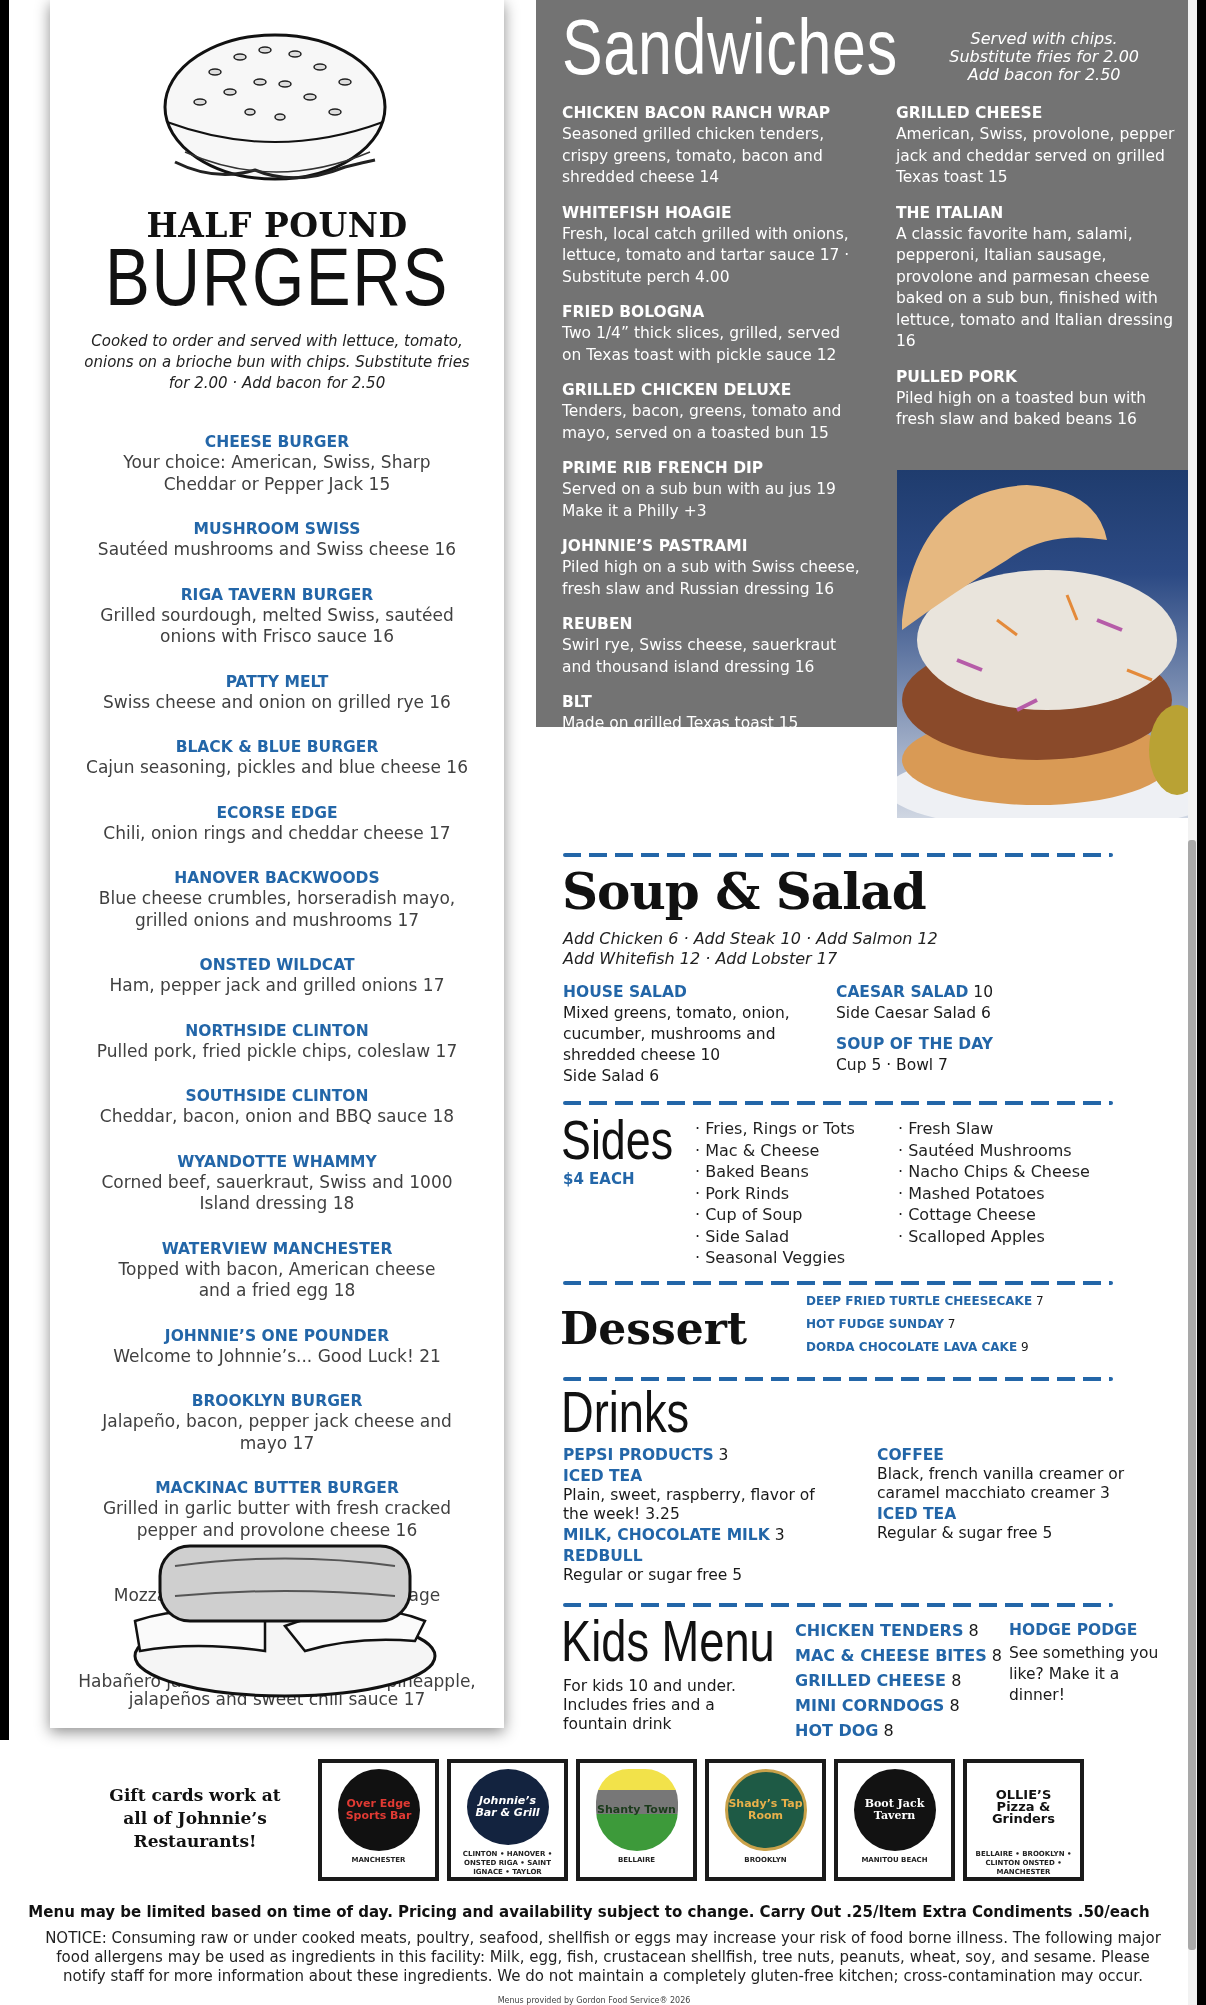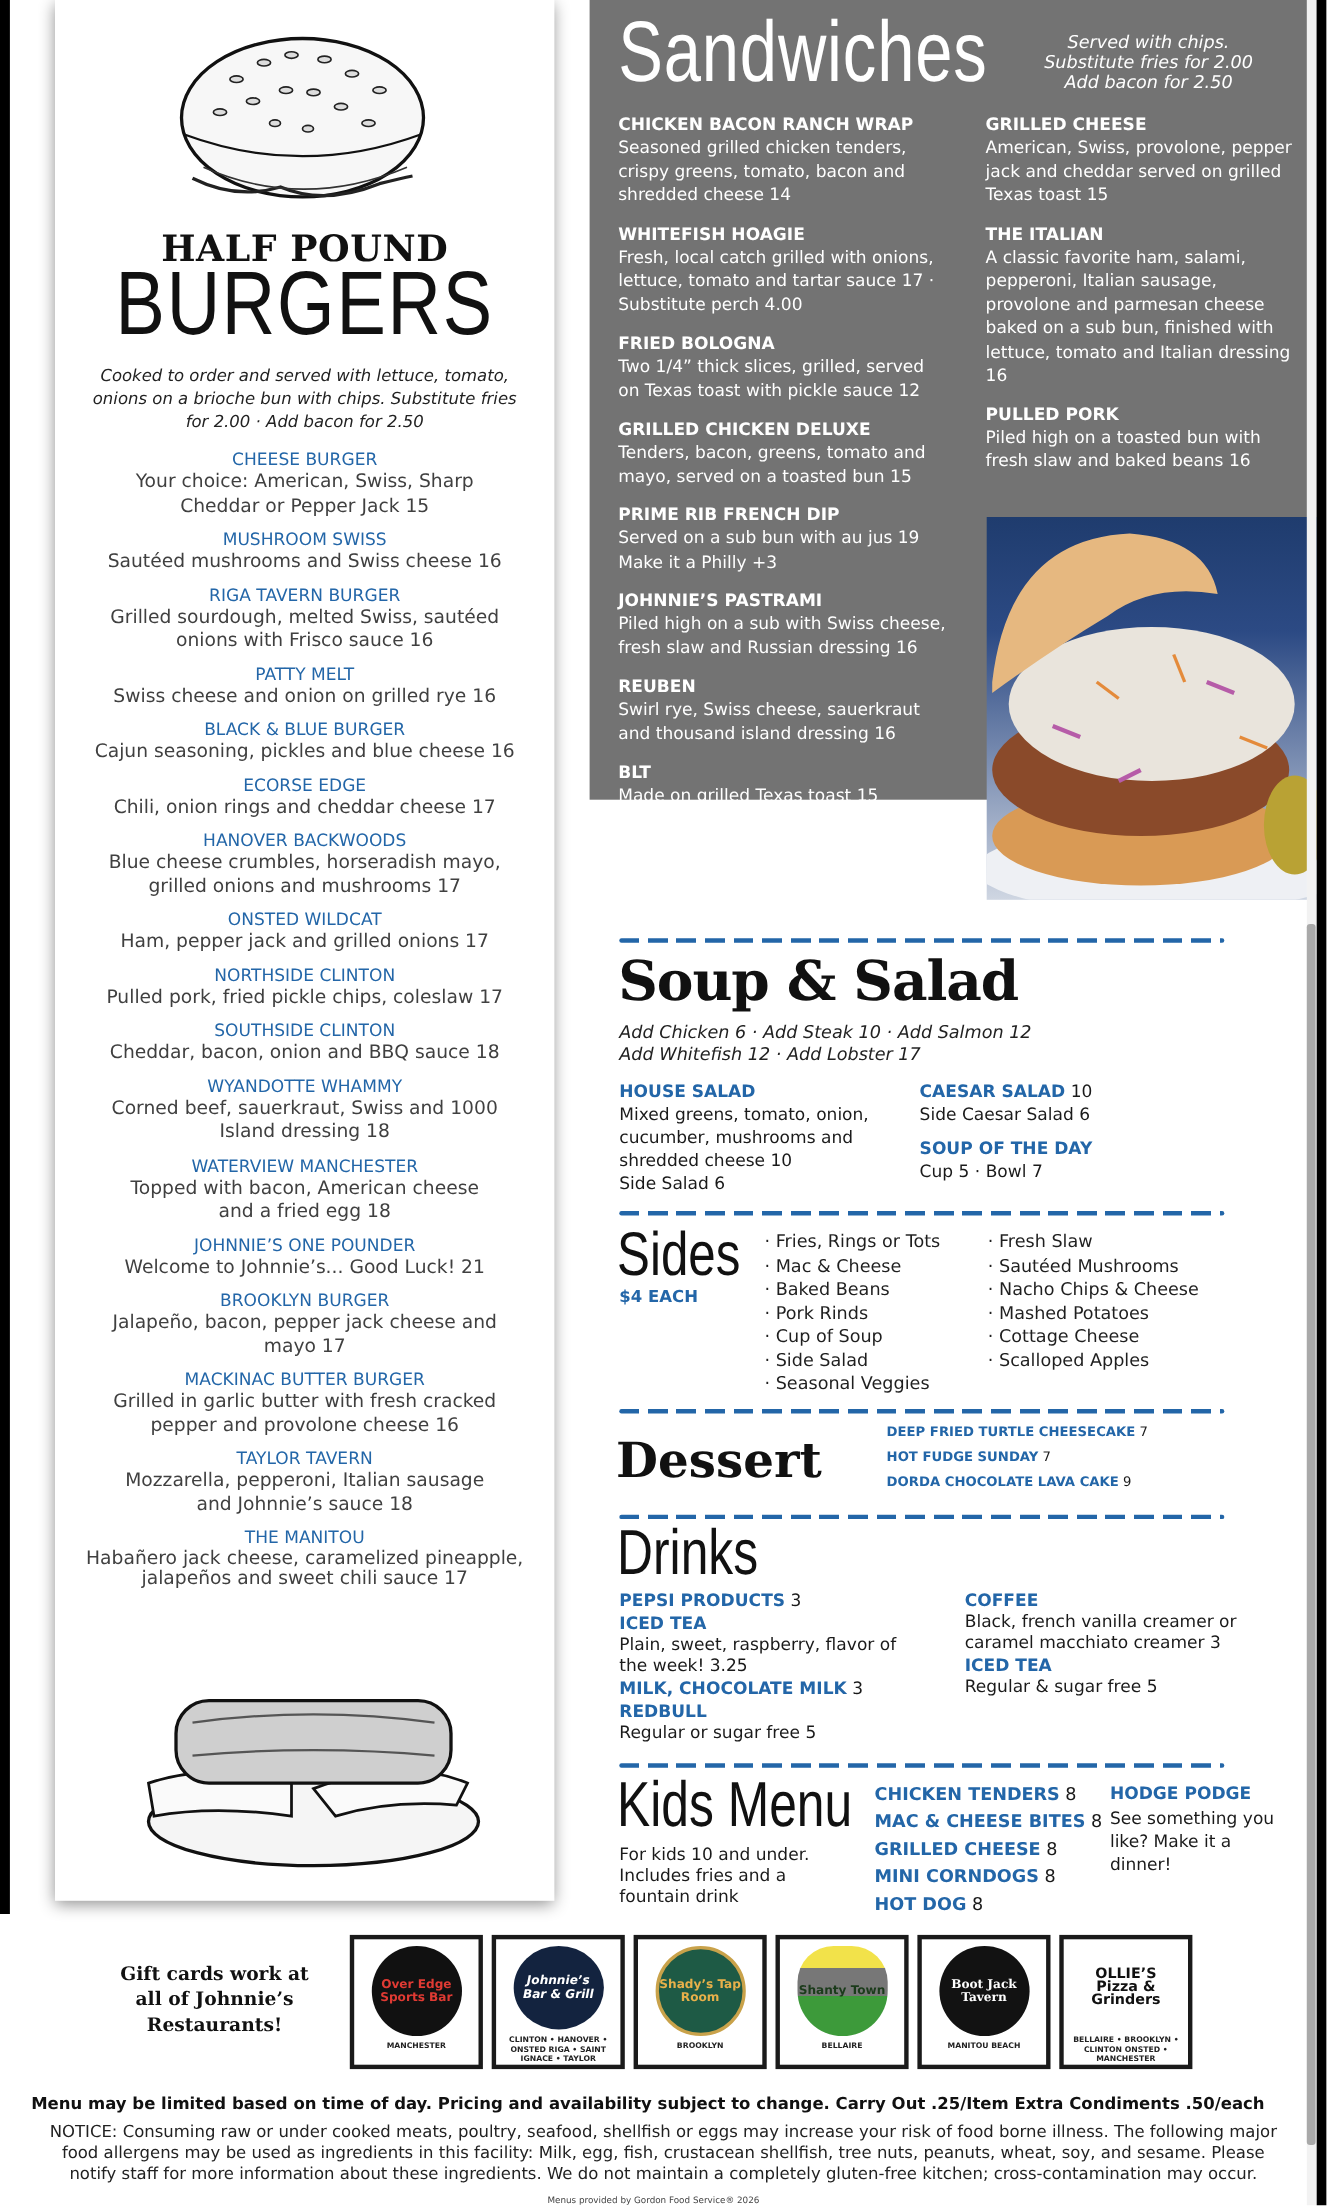--- a/index.html
+++ b/index.html
@@ -31,21 +31,21 @@
     position: absolute; left: 0; right: 0; top: 236px;
     font-family: "Liberation Sans Narrow", "Liberation Sans", sans-serif; font-weight: normal;
     font-size: 82px; letter-spacing: 2px; color: #111; transform: scaleX(0.82); line-height: 1;
   }
   .burger-intro {
     position: absolute; left: 0; right: 0; top: 331px;
     font-style: italic; font-size: 15px; line-height: 21px; color: #222;
   }
   .burger-list { position: absolute; left: 0; right: 0; top: 408px; }
   .b-item { margin-bottom: 9px; }
-  .b-name { color: #2366a8; font-weight: normal; font-size: 15.5px; line-height: 20px; }
+  .b-name { color: #2366a8; font-weight: bold; font-size: 15.5px; line-height: 20px; margin-top: 24px; }
   .b-desc { font-size: 17px; line-height: 21.5px; color: #404040; padding: 0 28px; }
   .bun-bottom { position: absolute; left: 65px; top: 1526px; width: 330px; height: 175px; }
 
   
   .sandwich-panel {
     position: absolute; left: 536px; top: 0; width: 663px; height: 727px;
     background: #737373; color: #fff;
   }
   .sw-title {
     position: absolute; left: 26px; top: 2px;
@@ -414,30 +414,30 @@
       </div>
     <div class="logo-cap">MANCHESTER</div>
   </div>
   <div class="logo-box">
     <div class="logo-mark" style="background:#13233f;color:#fff;font-style:italic;">
         <span>Johnnie’s Bar &amp; Grill</span>
       </div>
     <div class="logo-cap">CLINTON • HANOVER • ONSTED RIGA • SAINT IGNACE • TAYLOR</div>
   </div>
   <div class="logo-box">
+    <div class="logo-mark" style="background:linear-gradient(180deg,#f2e24a 0 25%,#777 25% 55%,#3d9a3a 55%);color:#1b3b1b;border-radius:40% 40% 50% 50%;">
+        <span>Shanty Town</span>
+      </div>
+    <div class="logo-cap">BELLAIRE</div>
+  </div>
+  <div class="logo-box">
     <div class="logo-mark" style="background:#1e5a45;color:#e8b04a;border:3px solid #c9a24a;">
         <span>Shady’s Tap Room</span>
       </div>
     <div class="logo-cap">BROOKLYN</div>
-  </div>
-  <div class="logo-box">
-    <div class="logo-mark" style="background:linear-gradient(180deg,#f2e24a 0 25%,#777 25% 55%,#3d9a3a 55%);color:#1b3b1b;border-radius:40% 40% 50% 50%;">
-        <span>Shanty Town</span>
-      </div>
-    <div class="logo-cap">BELLAIRE</div>
   </div>
   <div class="logo-box">
     <div class="logo-mark" style="background:#121212;color:#fff;font-family:'DejaVu Serif',serif;">
         <span>Boot Jack Tavern</span>
       </div>
     <div class="logo-cap">MANITOU BEACH</div>
   </div>
   <div class="logo-box">
     <div class="logo-mark" style="background:#fff;color:#111;border-radius:0;font-size:13px;">
         <span>OLLIE’S Pizza &amp; Grinders</span>

